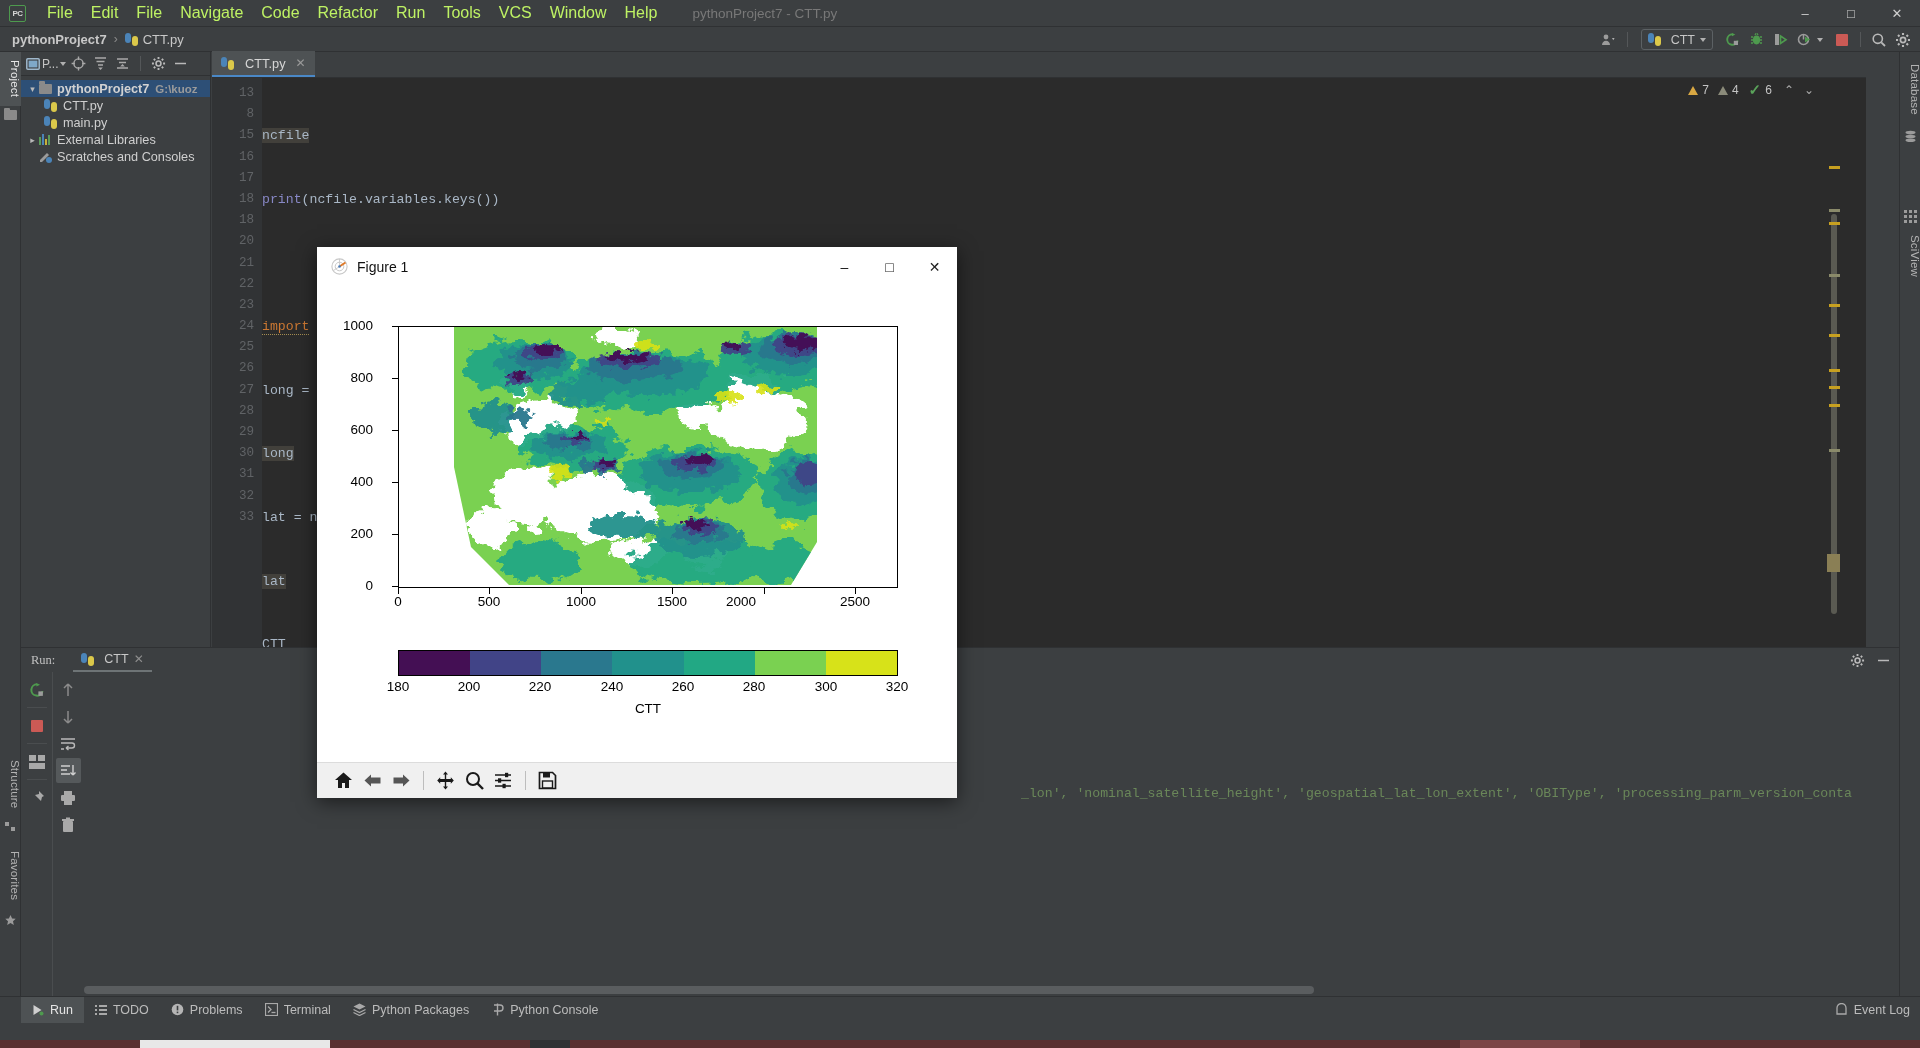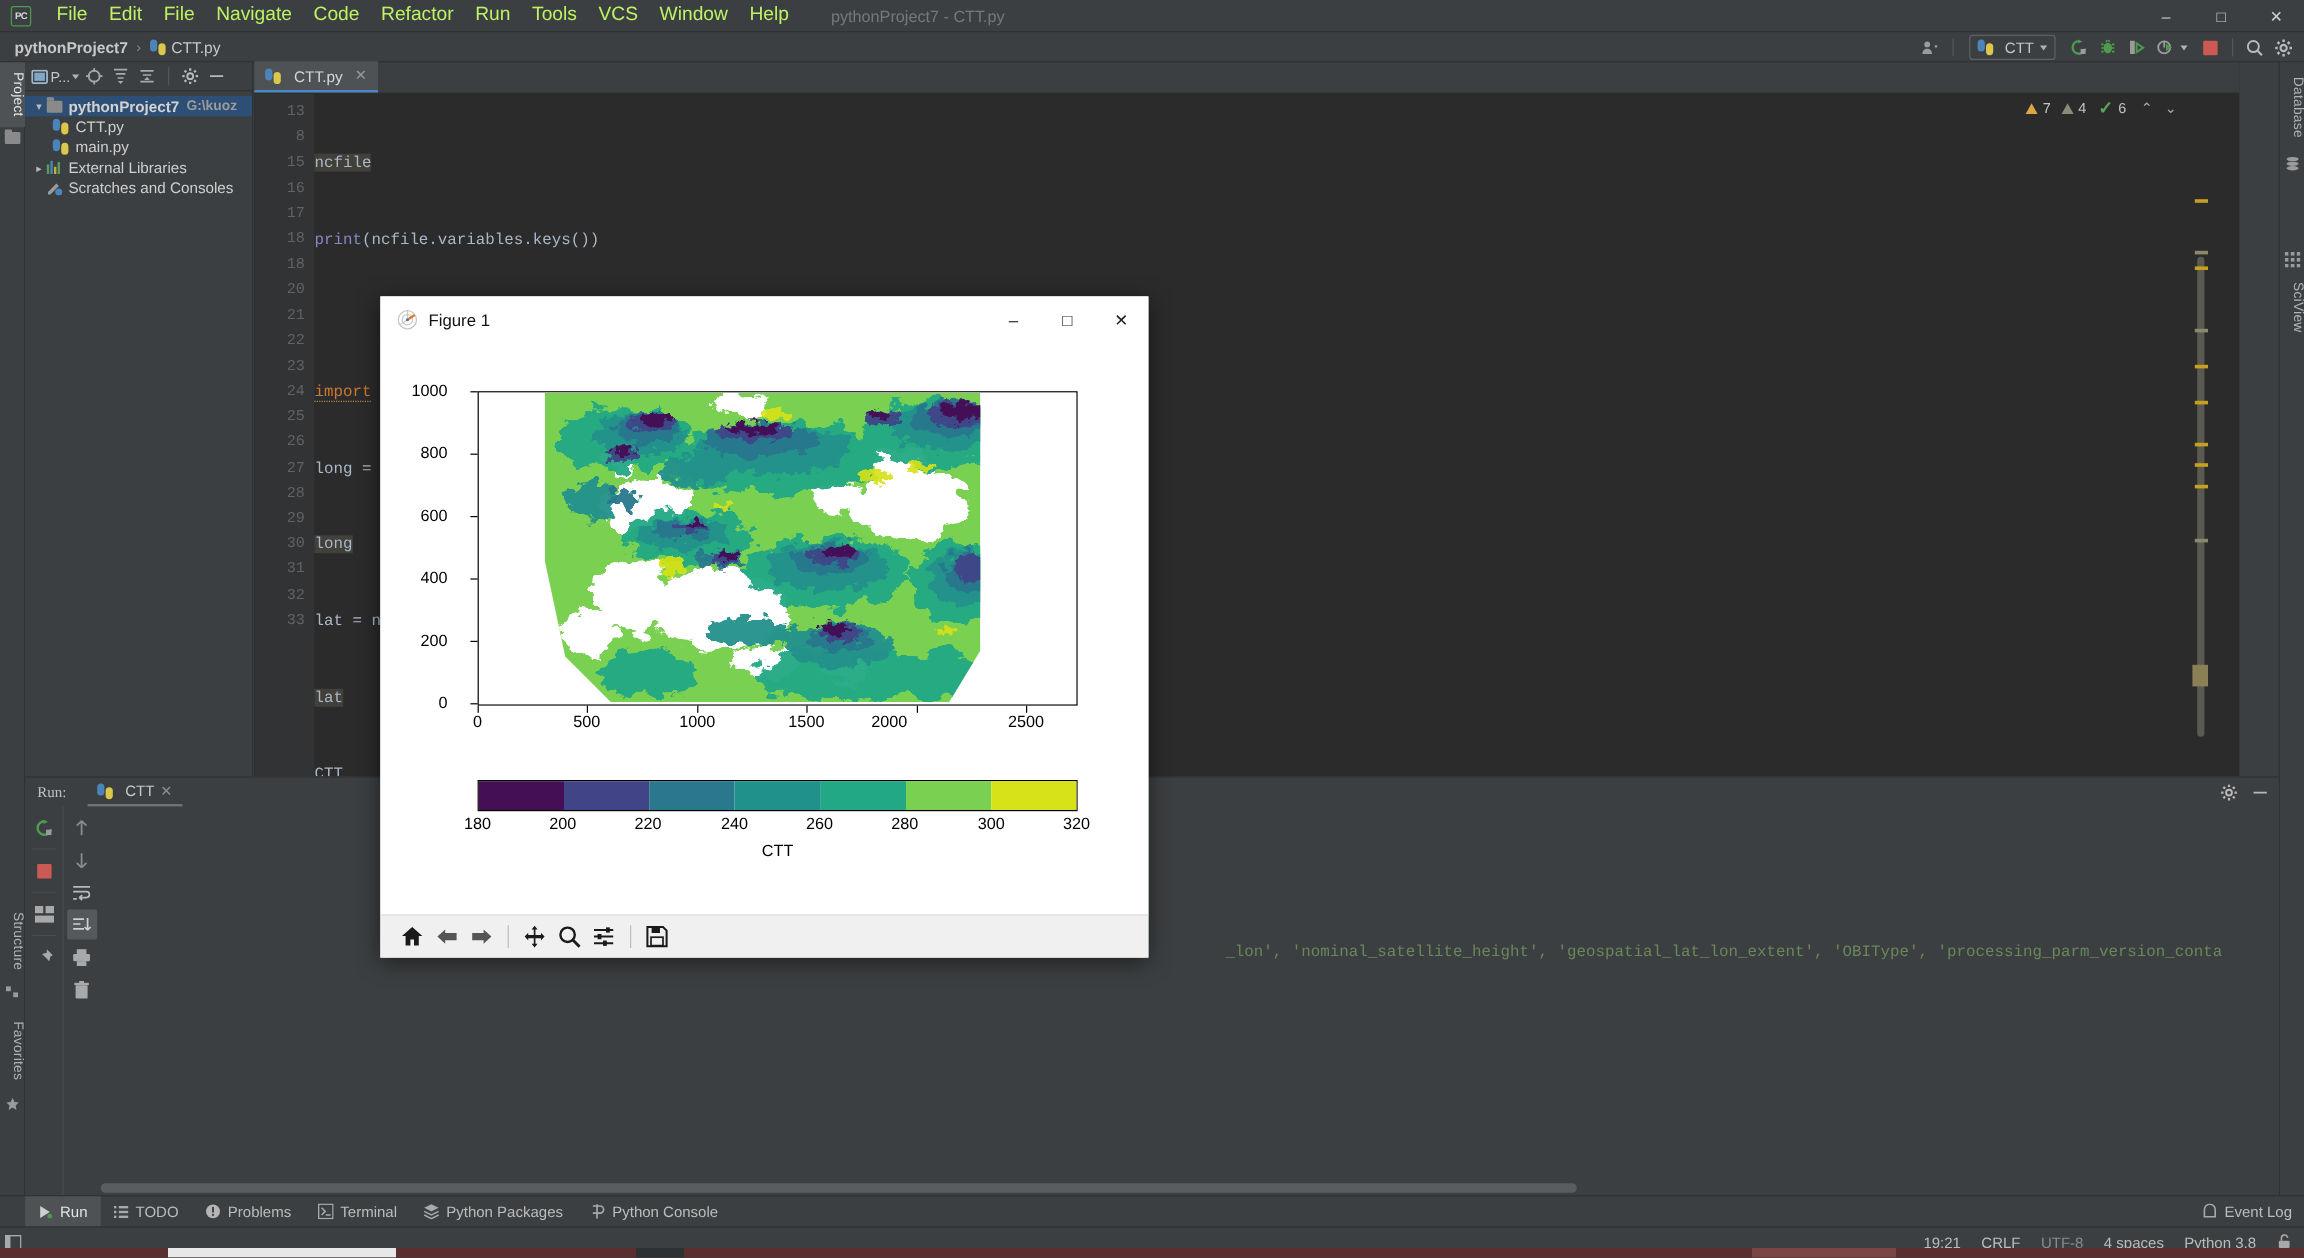--- a/index.html
+++ b/index.html
@@ -717,41 +717,20 @@
       <span>Python Console</span>
     </div>
     <div class="twb-right">
       <svg width="13" height="13" viewBox="0 0 13 13">
           <path d="M2 11V5a4.5 4.5 0 0 1 9 0v6z" fill="none" stroke="#a9a9a9" stroke-width="1.3"></path>
         </svg>
       <span>Event Log</span>
     </div>
   </div>
 
-  <div class="statusbar">
-    <div style="width:21px;display:flex;align-items:center;justify-content:center">
-      <svg width="14" height="13" viewBox="0 0 14 13">
-          <rect x="0.7" y="0.7" width="12.6" height="11.6" fill="none" stroke="#a9a9a9" stroke-width="1.2"></rect>
-          <rect x="0.7" y="0.7" width="4" height="11.6" fill="#a9a9a9"></rect>
-        </svg>
-    </div>
-    <div class="sb-right">
-      <span>19:21</span>
-      <span>CRLF</span>
-      <span class="dim">UTF-8</span>
-      <span>4 spaces</span>
-      <span>Python 3.8</span>
-      <span>
-        <svg width="13" height="13" viewBox="0 0 13 13">
-            <rect x="2" y="6" width="9" height="6" rx="1" fill="#a9a9a9"></rect>
-            <path d="M4.2 6V4a2.6 2.6 0 0 1 5.2-.4" fill="none" stroke="#a9a9a9" stroke-width="1.3"></path>
-          </svg>
-      </span>
-    </div>
-  </div>
 
   <div class="taskbar">
     <div class="tb-thumb" style="left:140px"></div>
     <div style="position:absolute;left:530px;width:40px;height:8px;background:#2e3133"></div>
     <div style="position:absolute;left:1460px;width:120px;height:8px;background:#7b4546"></div>
   </div>
 
   <div class="figwin">
     <div class="figtitle">
       <span class="fig-ico">

